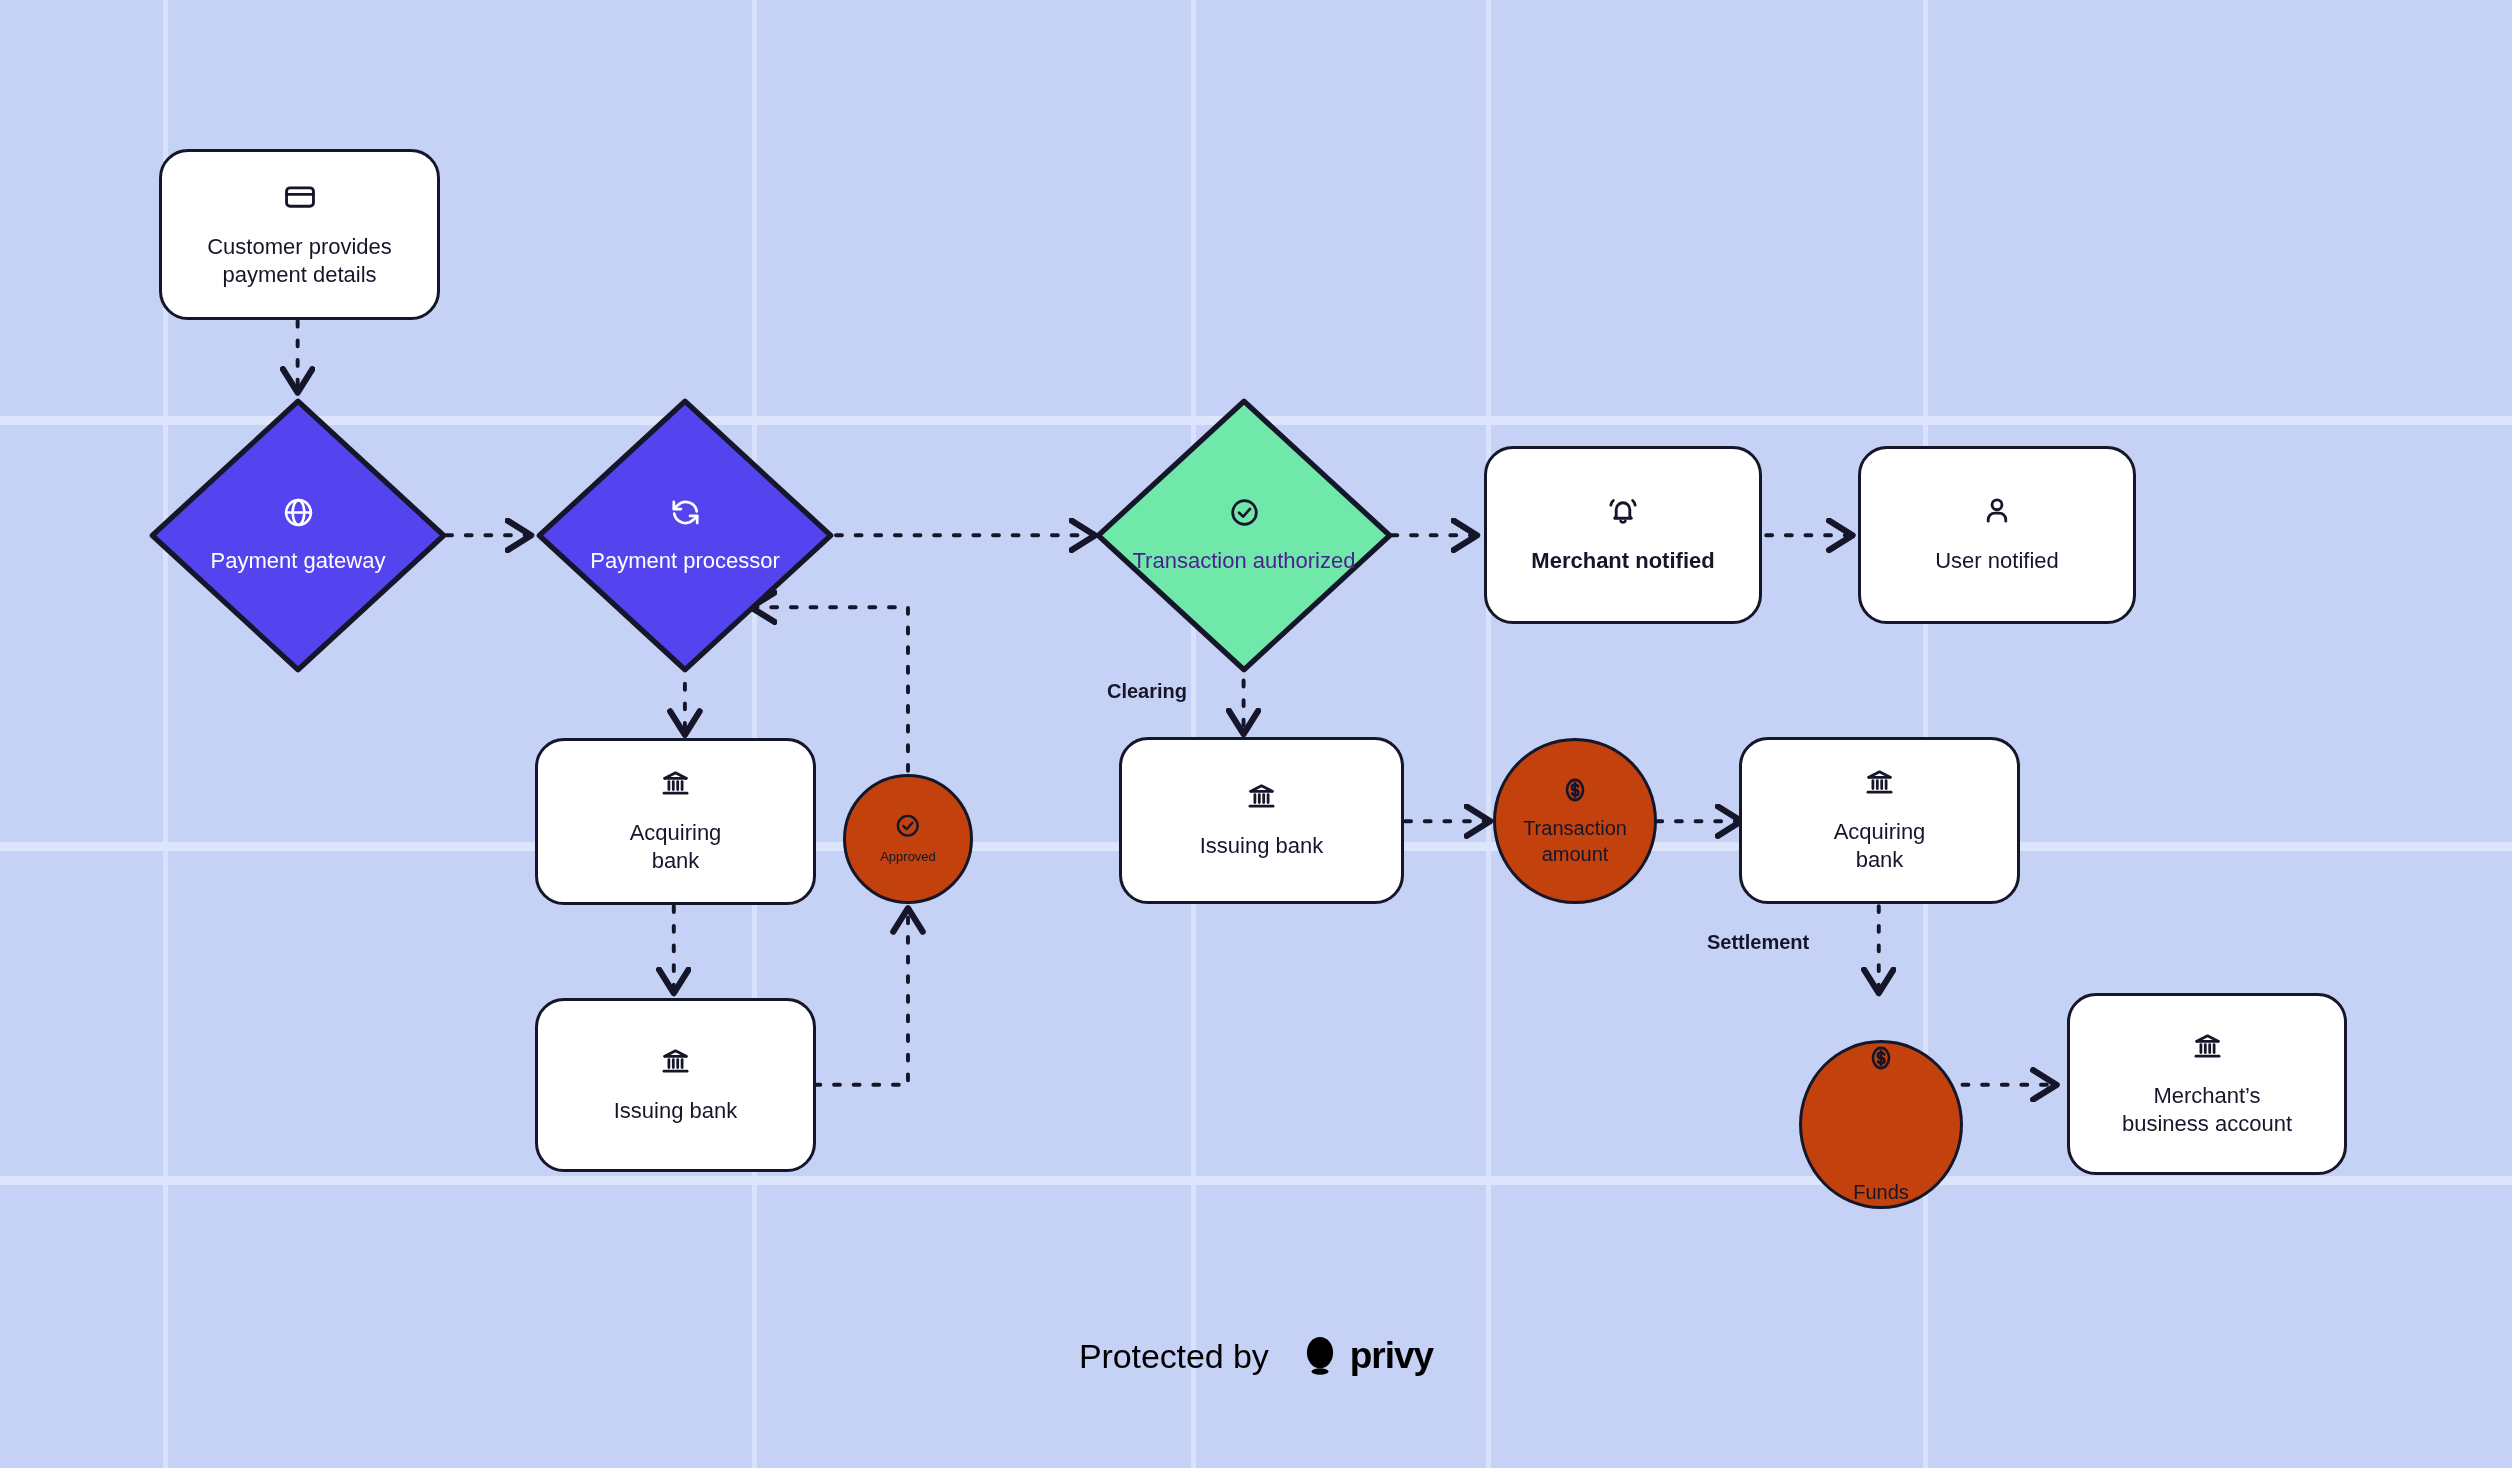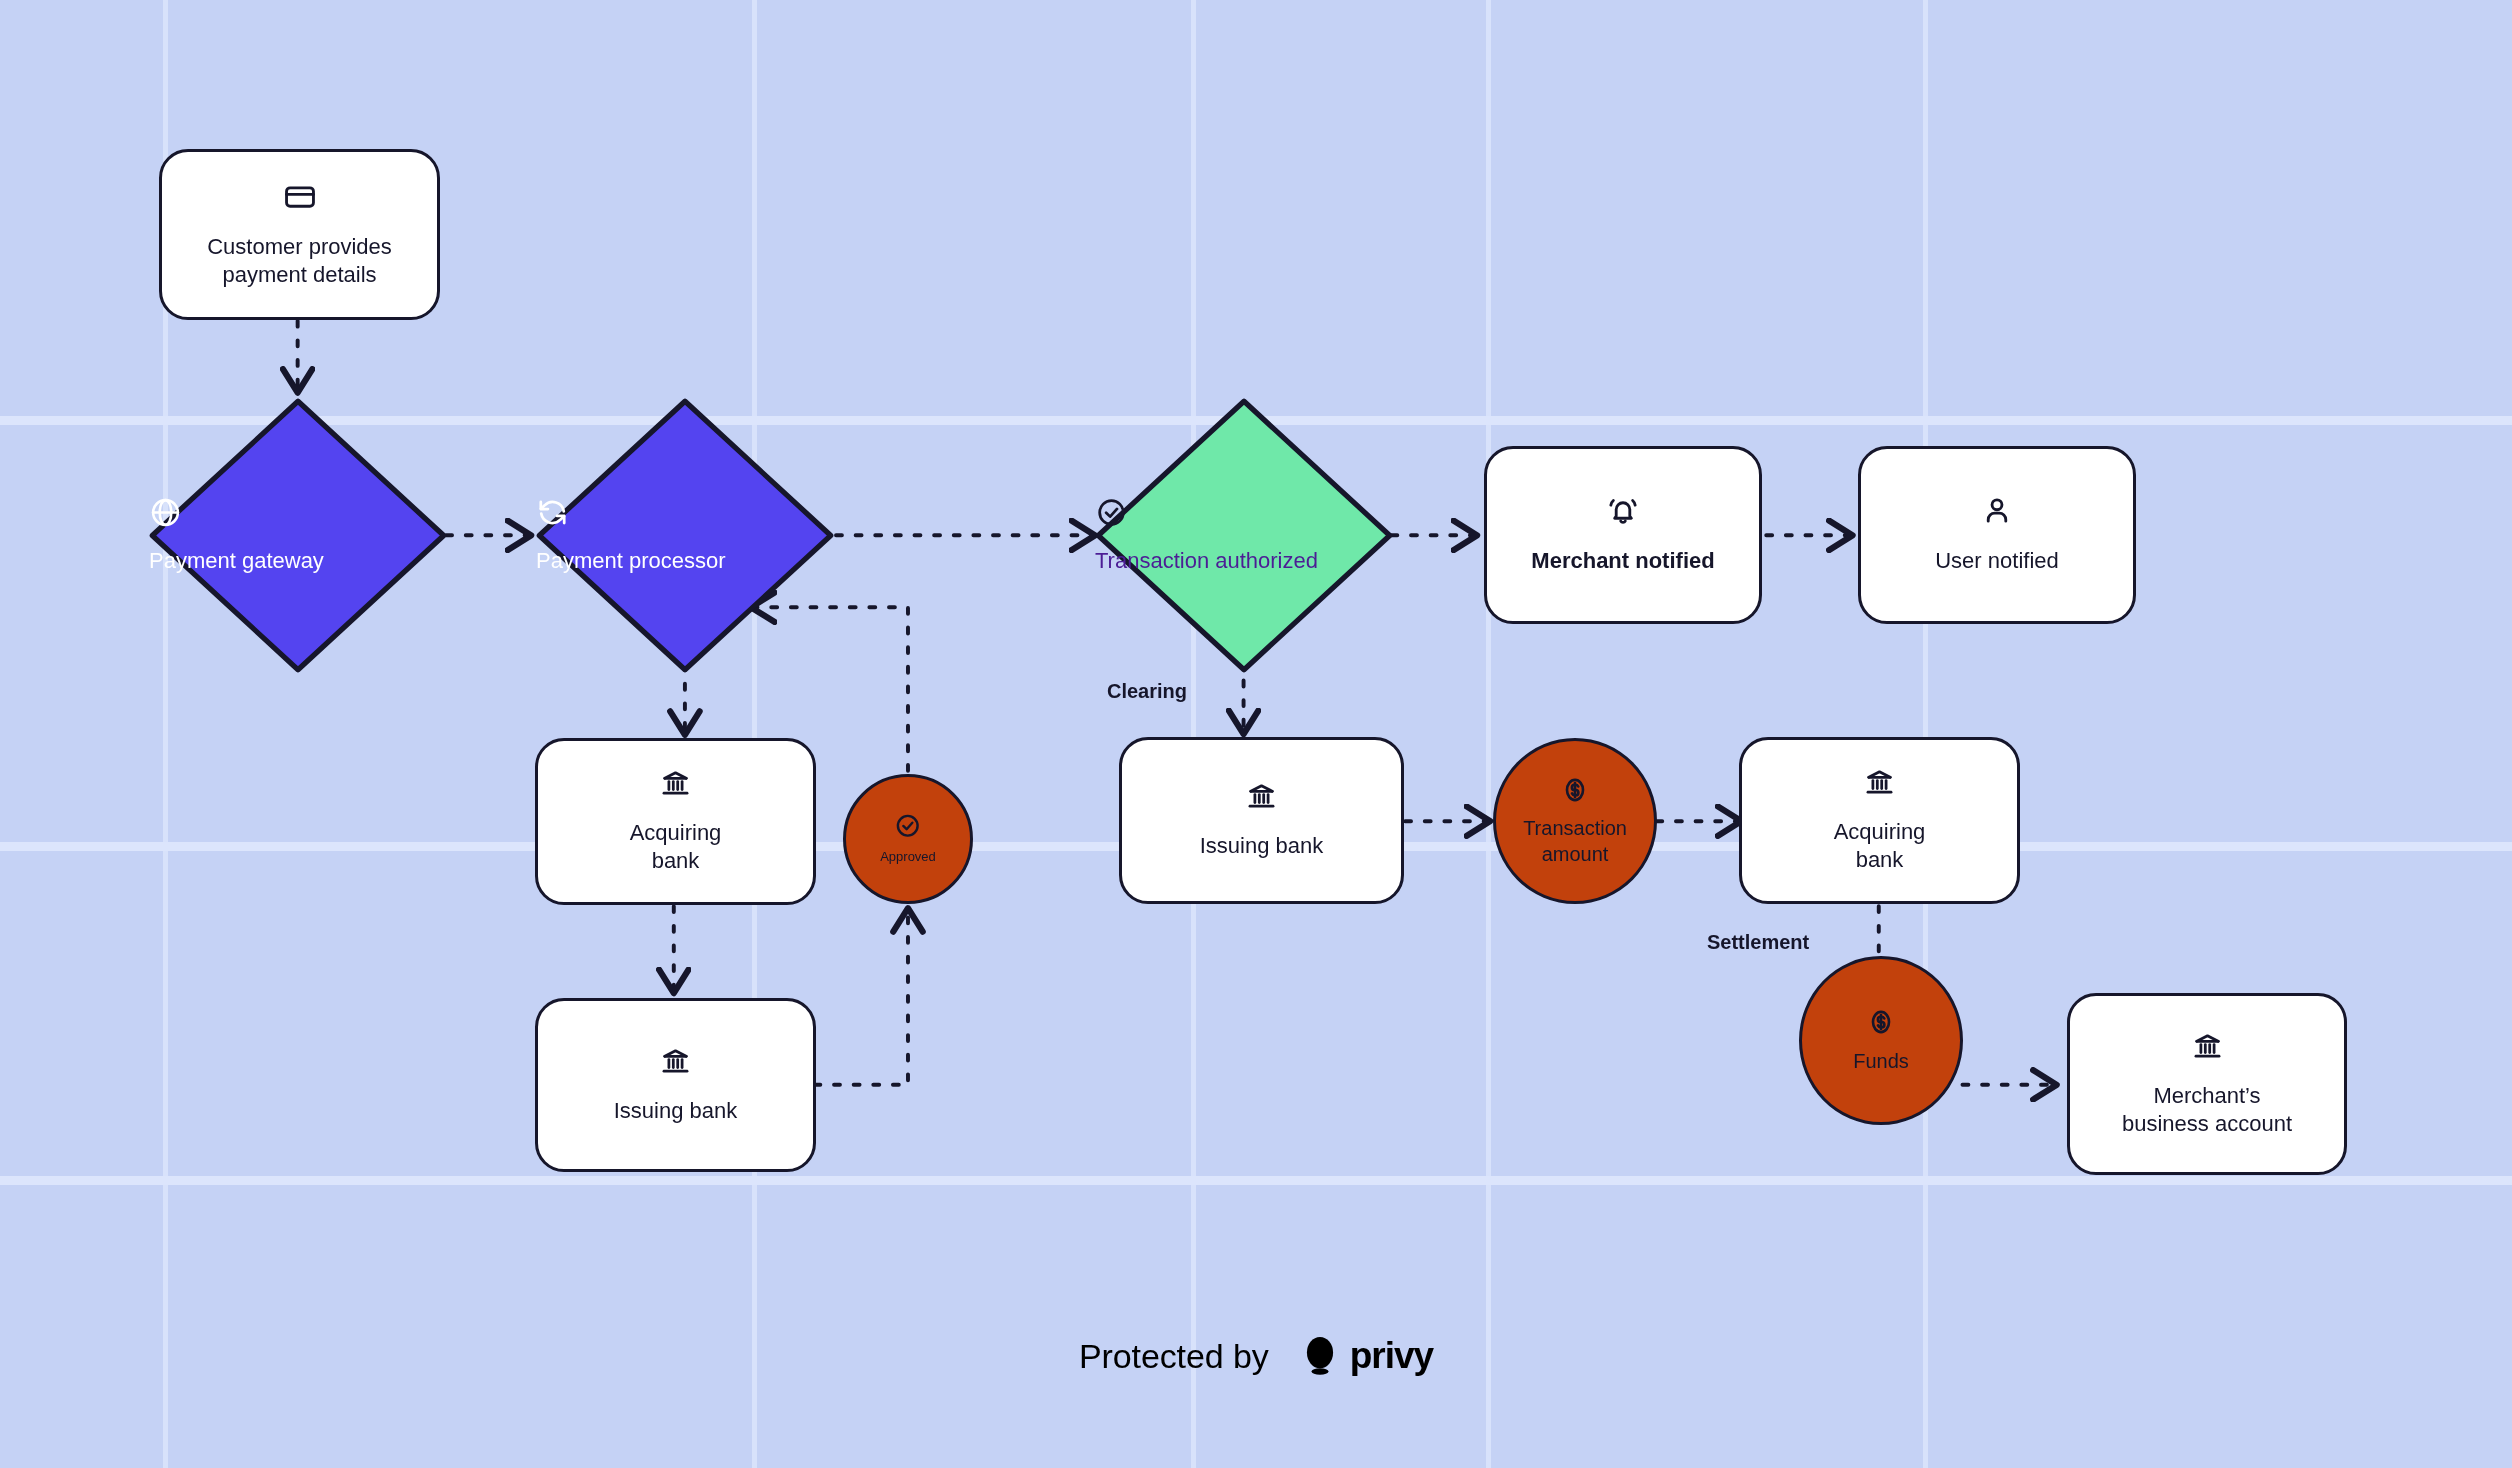--- a/index.html
+++ b/index.html
@@ -49,21 +49,21 @@
   }
   .box .ic { margin-bottom: 11.8px; }
 
   .diamond-wrap { position: absolute; }
   .diamond-shape {
     position: absolute; inset: 0;
   }
   .diamond-wrap .inner {
     position: absolute; inset: 0;
     display: flex; flex-direction: column;
-    align-items: flex-start; justify-content: center;
+    align-items: center; justify-content: center;
     text-align: center;
     font-size: 22px;
     line-height: 1.28;
     pointer-events: none;
   }
   .diamond-wrap .inner .ic { margin-bottom: 10.5px; }
   .d-purple .inner { color: #ffffff; }
   .d-green .inner { color: #4c1d95; }
 
   .ellipse {
@@ -321,21 +321,21 @@
         <line x1="10.4" y1="10.6" x2="10.4" y2="16.4"></line>
         <line x1="13.6" y1="10.6" x2="13.6" y2="16.4"></line>
         <line x1="16.8" y1="10.6" x2="16.8" y2="16.4"></line>
         <line x1="3.6" y1="19" x2="20.4" y2="19"></line>
       </svg>
     </span>
     <span class="lbl">Acquiring
 bank</span>
   </div>
 
-  <div class="node ellipse" style="left:1799px; top:956px; width:164px; height:169px;">
+  <div class="node ellipse" style="left:1799px; top:1040px; width:164px; height:169px;justify-content:space-between;">
     <span class="ic">
       <svg width="30" height="30" viewBox="0 0 24 24" fill="none" stroke="#16162b" stroke-width="2.1" stroke-linecap="round" stroke-linejoin="round">
         <ellipse cx="12" cy="12" rx="6.4" ry="8.1"></ellipse>
         <line x1="12" y1="6.4" x2="12" y2="17.6"></line>
         <path d="M14.6 9.2a2.6 2.6 0 0 0-2.6-1.4h-.4a2.1 2.1 0 0 0 0 4.2h1a2.1 2.1 0 0 1 0 4.2h-.4a2.6 2.6 0 0 1-2.6-1.5"></path>
       </svg>
     </span>
     <span class="lbl">Funds</span>
   </div>
 

